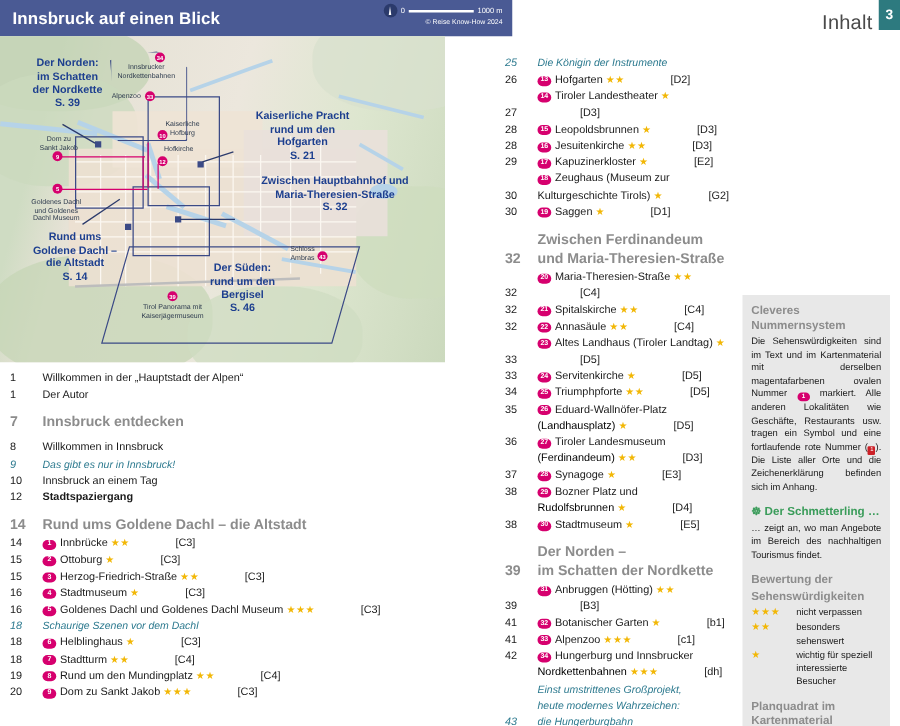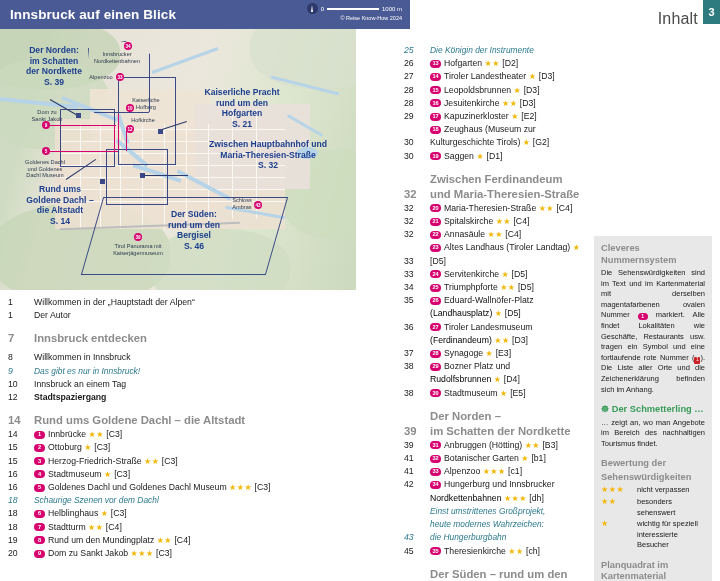--- a/index.html
+++ b/index.html
@@ -118,21 +118,21 @@
   .bold-row .txt { font-weight: bold; }
   .badge {
     display: inline-flex; align-items: center; justify-content: center;
     background: #d6006e; color: #ffffff;
     min-width: 11px; height: 8px; border-radius: 5px;
     font-size: 5.6px; font-weight: bold;
     padding: 0 2px; margin-right: 3px;
     position: relative; top: -1px;
   }
   .stars { color: #f2b705; letter-spacing: .5px; font-size: 8px; }
-  .grid-ref { color: #1a1a1a; }
+  .grid-ref { color: #1a1a1a; margin-left: 34px; }
   .spacer { height: 9px; }
   .spacer-sm { height: 5px; }
   .cont-line { padding-left: 26px; font-size: 8.7px; line-height: 13.2px; }
 
   
   .info-box {
     position: absolute; left: 594px; top: 236px; width: 118px;
     background: #e8e8e8; padding: 7px 7px 9px 7px;
   }
   .info-h {
@@ -474,21 +474,21 @@
         <span class="pg">46</span>
         <span class="txt">Der Süden – rund um den Bergisel</span>
       </div>
     </div>
 
   <div class="info-box">
     <div class="info-h">Cleveres Nummernsystem</div>
     <div class="info-p">
       <span>Die Sehenswürdigkeiten sind im Text und im Kartenmaterial mit derselben magentafarbenen ovalen Nummer</span>
       <span class="inline-badge">1</span>
-      <span>markiert. Alle findet Lokalitäten wie Geschäfte, Restaurants usw. tragen ein Symbol und eine fortlaufende rote Nummer (</span><span class="inline-red">1</span><span>). Die Liste aller Orte und die Zeichenerklärung befinden sich im Anhang.</span>
+      <span>markiert. Alle anderen Lokalitäten wie Geschäfte, Restaurants usw. tragen ein Symbol und eine fortlaufende rote Nummer (</span><span class="inline-red">1</span><span>). Die Liste aller Orte und die Zeichenerklärung befinden sich im Anhang.</span>
     </div>
 
     <div class="block-gap"></div>
     <div class="info-h teal">
       <span class="butterfly">☸</span>
       <span>Der Schmetterling …</span>
     </div>
     <div class="info-p">… zeigt an, wo man Angebote im Bereich des nachhaltigen Tourismus findet.</div>
 
     <div class="block-gap"></div>

